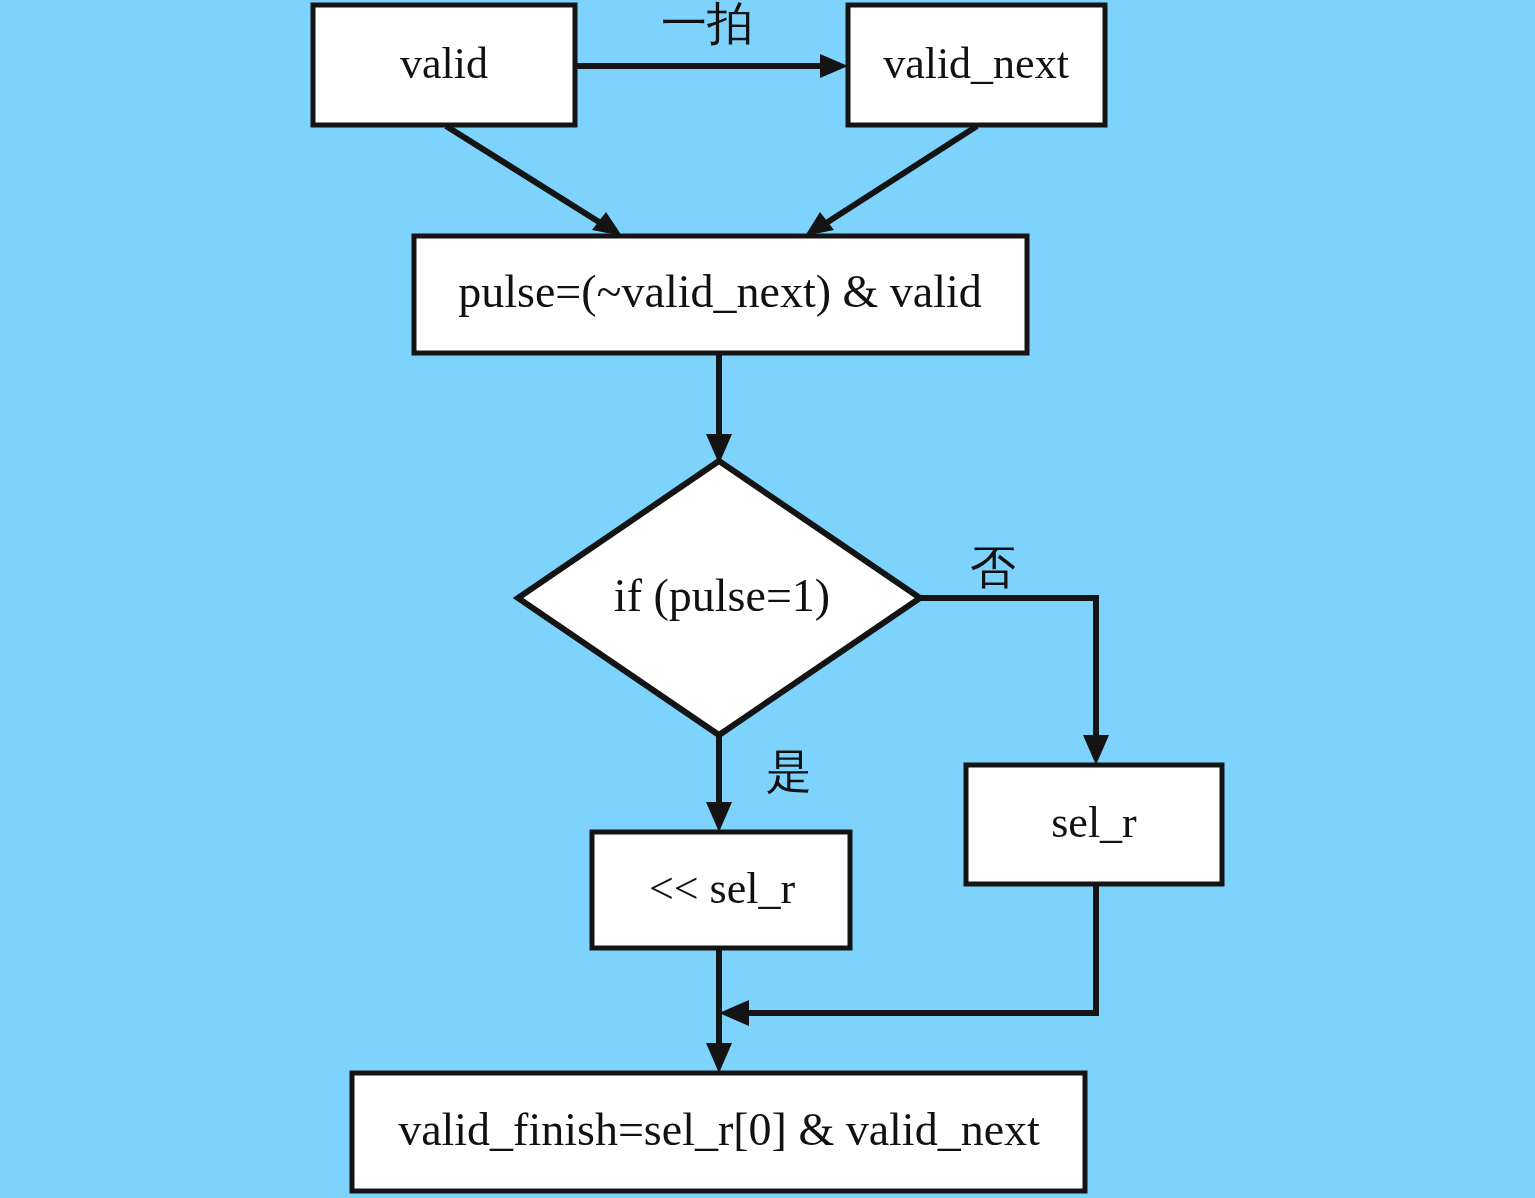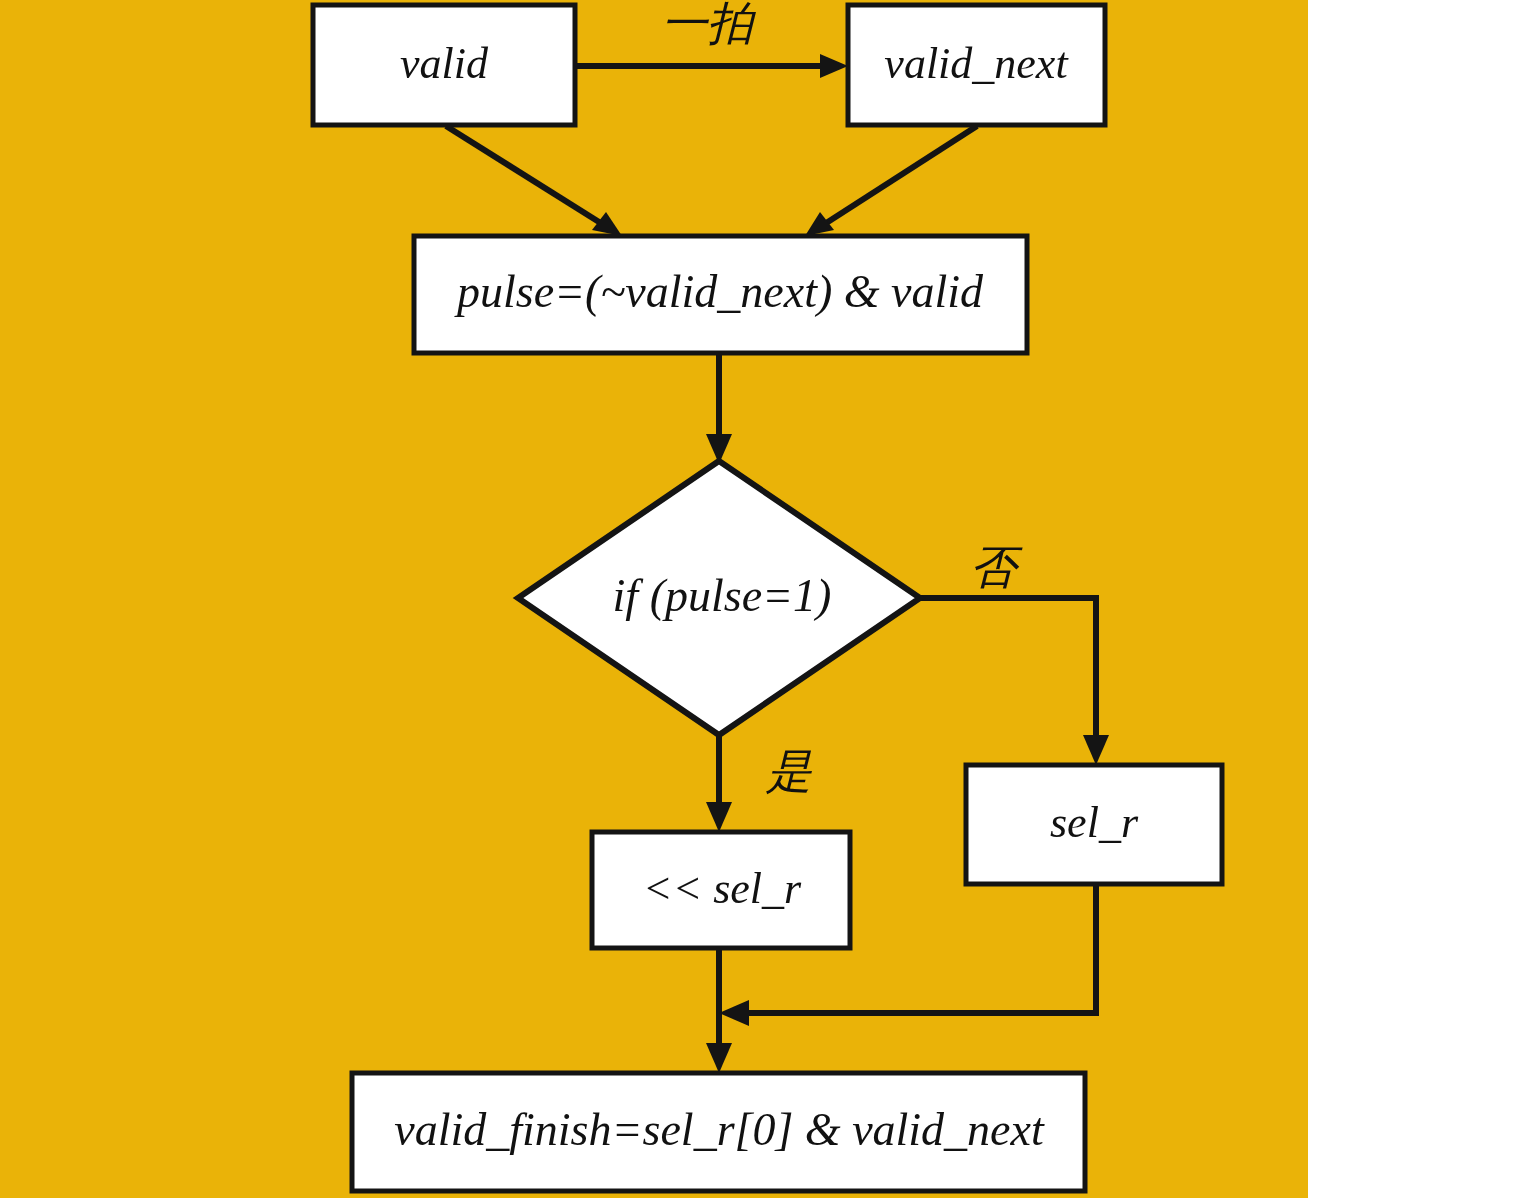--- a/index.html
+++ b/index.html
@@ -6,25 +6,24 @@
   html, body {
     margin: 0;
     padding: 0;
     background: #ffffff;
   }
   body {
     font-family: "Liberation Serif", "DejaVu Serif", serif;
   }
   #diagram-root {
     position: relative;
-    width: 1308px;
+    width: 1535px;
     height: 1198px;
-    background: #eab308;
+    background: #7dd3fc;
     overflow: hidden;
-    font-style: italic;
   }
   #flow-svg {
     position: absolute;
     top: 0;
     left: 0;
     width: 1535px;
     height: 1198px;
     display: block;
   }
   .node-shape {

